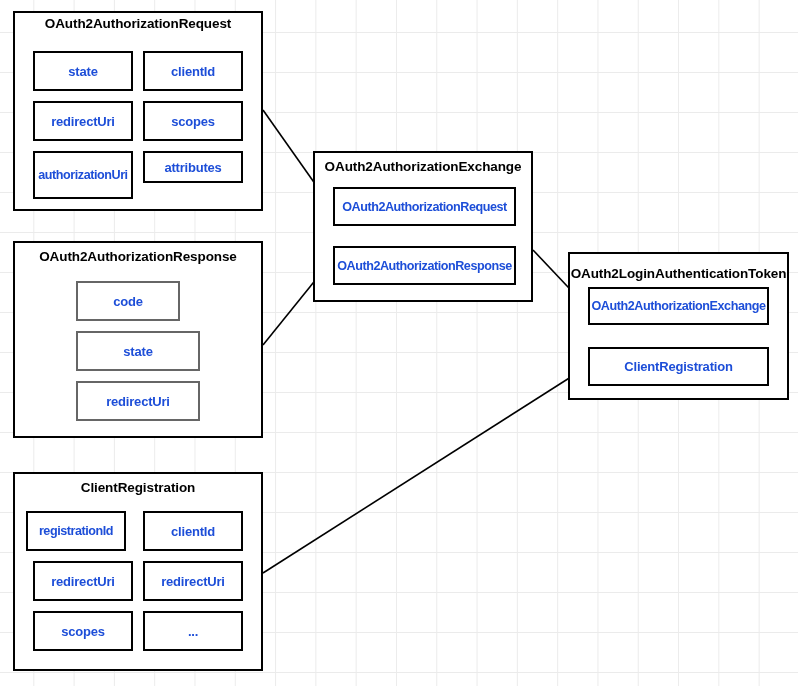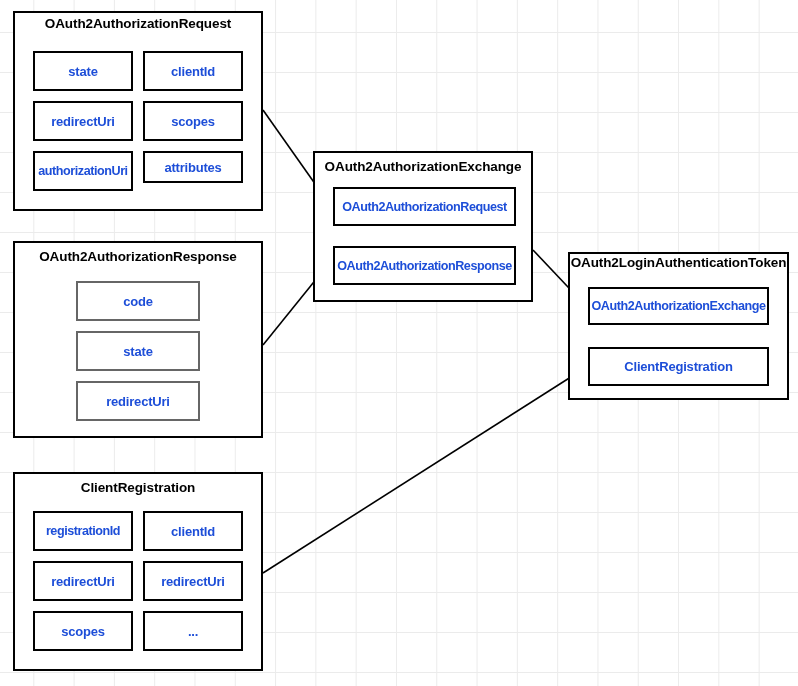--- a/index.html
+++ b/index.html
@@ -88,41 +88,41 @@
       </g>
   </svg>
   <div id="groups-layer">
       <div class="group-box" style="left: 13px; top: 11px; width: 250px; height: 200px; border-color: rgb(0, 0, 0);">
         <div class="group-title" style="top: 3px;">OAuth2AuthorizationRequest</div>
       </div>
       <div class="field-box" style="left: 33px; top: 51px; width: 100px; height: 40px;">state</div>
       <div class="field-box" style="left: 143px; top: 51px; width: 100px; height: 40px;">clientId</div>
       <div class="field-box" style="left: 33px; top: 101px; width: 100px; height: 40px;">redirectUri</div>
       <div class="field-box" style="left: 143px; top: 101px; width: 100px; height: 40px;">scopes</div>
-      <div class="field-box tight" style="left: 33px; top: 151px; width: 100px; height: 40px;">authorizationUri</div>
+      <div class="field-box tight" style="left: 33px; top: 151px; width: 100px; height: 48px;">authorizationUri</div>
       <div class="field-box" style="left: 143px; top: 151px; width: 100px; height: 32px;">attributes</div>
       <div class="group-box" style="left: 13px; top: 241px; width: 250px; height: 197px; border-color: rgb(0, 0, 0);">
         <div class="group-title" style="top: 6px;">OAuth2AuthorizationResponse</div>
       </div>
-      <div class="field-box gray-border" style="left: 76px; top: 281px; width: 124px; height: 40px;">code</div>
+      <div class="field-box gray-border" style="left: 76px; top: 281px; width: 104px; height: 40px;">code</div>
       <div class="field-box gray-border" style="left: 76px; top: 331px; width: 124px; height: 40px;">state</div>
       <div class="field-box gray-border" style="left: 76px; top: 381px; width: 124px; height: 40px;">redirectUri</div>
       <div class="group-box" style="left: 13px; top: 472px; width: 250px; height: 199px; border-color: rgb(0, 0, 0);">
         <div class="group-title" style="top: 6px;">ClientRegistration</div>
       </div>
-      <div class="field-box tight" style="left: 33px; top: 511px; width: 100px; height: 40px;">registrationId</div>
+      <div class="field-box tight" style="left: 26px; top: 511px; width: 100px; height: 40px;">registrationId</div>
       <div class="field-box" style="left: 143px; top: 511px; width: 100px; height: 40px;">clientId</div>
       <div class="field-box" style="left: 33px; top: 561px; width: 100px; height: 40px;">redirectUri</div>
       <div class="field-box" style="left: 143px; top: 561px; width: 100px; height: 40px;">redirectUri</div>
       <div class="field-box" style="left: 33px; top: 611px; width: 100px; height: 40px;">scopes</div>
       <div class="field-box" style="left: 143px; top: 611px; width: 100px; height: 40px;">...</div>
       <div class="group-box" style="left: 313px; top: 151px; width: 220px; height: 151px; border-color: rgb(0, 0, 0);">
         <div class="group-title" style="top: 6px;">OAuth2AuthorizationExchange</div>
       </div>
       <div class="field-box tight" style="left: 333px; top: 187px; width: 183px; height: 39px;">OAuth2AuthorizationRequest</div>
       <div class="field-box tight" style="left: 333px; top: 246px; width: 183px; height: 39px;">OAuth2AuthorizationResponse</div>
       <div class="group-box" style="left: 568px; top: 252px; width: 221px; height: 148px; border-color: rgb(0, 0, 0);">
-        <div class="group-title" style="top: 1px;">OAuth2LoginAuthenticationToken</div>
+        <div class="group-title" style="top: 12px;">OAuth2LoginAuthenticationToken</div>
       </div>
       <div class="field-box tight" style="left: 588px; top: 287px; width: 181px; height: 38px;">OAuth2AuthorizationExchange</div>
       <div class="field-box" style="left: 588px; top: 347px; width: 181px; height: 39px;">ClientRegistration</div>
     </div>
 </div>
 
 </body></html>

